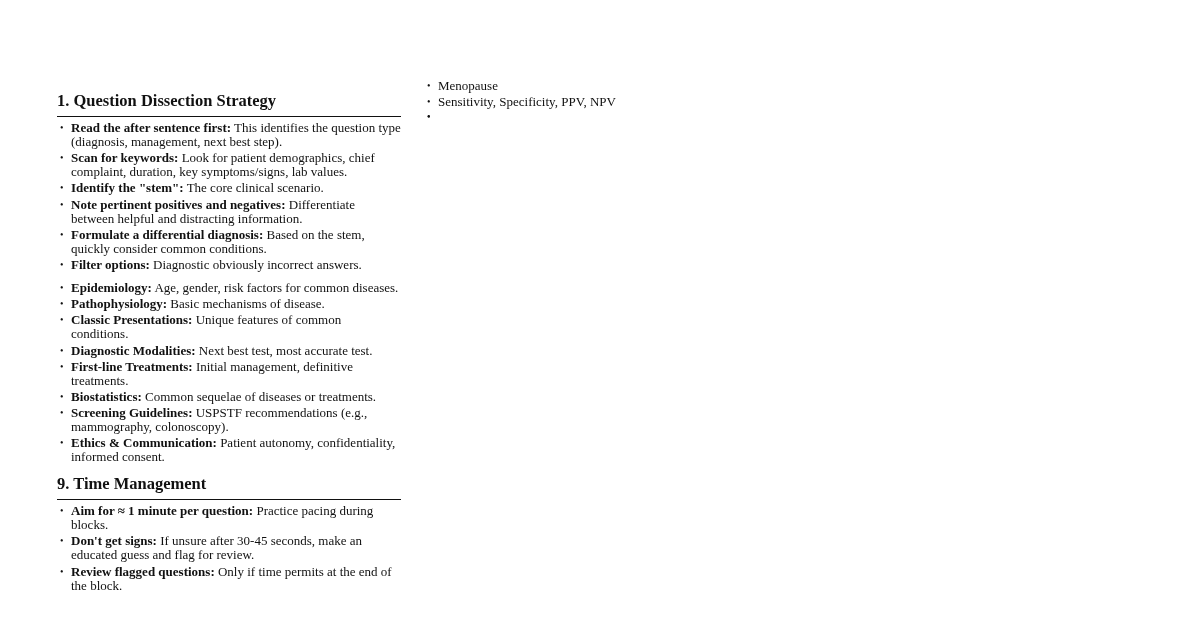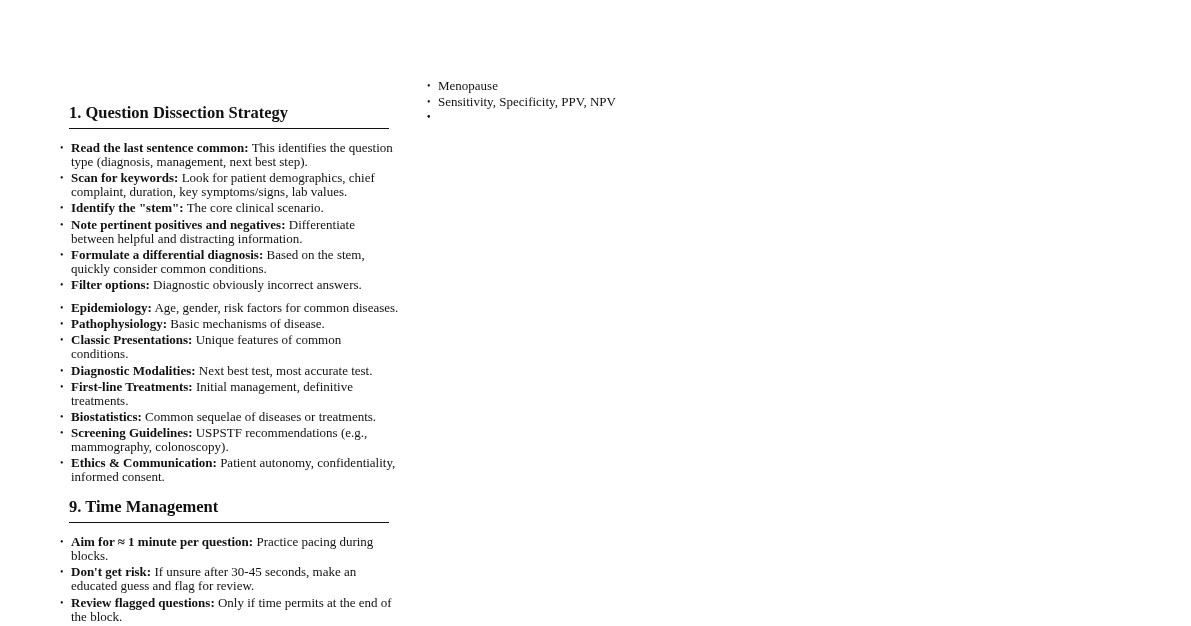--- a/index.html
+++ b/index.html
@@ -23,21 +23,21 @@
     }
     .col-right {
       position: absolute;
       left: 424px;
       top: 79px;
       width: 330px;
     }
     .section-title {
       font-size: 16.5px;
       font-weight: bold;
-      margin: 12px;
+      margin: 0;
       padding: 0 0 4px 0;
       line-height: 22px;
       border-bottom: 1.6px solid #111111;
     }
     .section { margin-bottom: 9px; }
     ul.bullets {
       list-style: none;
       margin: 4px 0 0 0;
       padding: 0;
     }
@@ -66,21 +66,21 @@
     .col-right ul.bullets li { margin-bottom: 1.6px; }
   </style>
 </head>
 <body>
 
 <div class="col-left">
 
   <div class="section">
     <h2 class="section-title">1. Question Dissection Strategy</h2>
     <ul class="bullets">
-      <li><span class="dot">•</span><b>Read the last sentence common:</b><span> This identifies the question type (diagnosis, management, next best step).</span></li>
+      <li><span class="dot">•</span><b>Read the after sentence first:</b><span> This identifies the question type (diagnosis, management, next best step).</span></li>
       <li><span class="dot">•</span><b>Scan for keywords:</b><span> Look for patient demographics, chief complaint, duration, key symptoms/signs, lab values.</span></li>
       <li><span class="dot">•</span><b>Identify the "stem":</b><span> The core clinical scenario.</span></li>
       <li><span class="dot">•</span><b>Note pertinent positives and negatives:</b><span> Differentiate between helpful and distracting information.</span></li>
       <li><span class="dot">•</span><b>Formulate a differential diagnosis:</b><span> Based on the stem, quickly consider common conditions.</span></li>
       <li><span class="dot">•</span><b>Filter options:</b><span> Diagnostic obviously incorrect answers.</span></li>
     </ul>
   </div>
 
   <div class="section">
     <ul class="bullets">
@@ -92,21 +92,21 @@
       <li><span class="dot">•</span><b>Biostatistics:</b><span> Common sequelae of diseases or treatments.</span></li>
       <li><span class="dot">•</span><b>Screening Guidelines:</b><span> USPSTF recommendations (e.g., mammography, colonoscopy).</span></li>
       <li><span class="dot">•</span><b>Ethics &amp; Communication:</b><span> Patient autonomy, confidentiality, informed consent.</span></li>
     </ul>
   </div>
 
   <div class="section">
     <h2 class="section-title">9. Time Management</h2>
     <ul class="bullets">
       <li><span class="dot">•</span><b>Aim for ≈ 1 minute per question:</b><span> Practice pacing during blocks.</span></li>
-      <li><span class="dot">•</span><b>Don't get risk:</b><span> If unsure after 30-45 seconds, make an educated guess and flag for review.</span></li>
+      <li><span class="dot">•</span><b>Don't get signs:</b><span> If unsure after 30-45 seconds, make an educated guess and flag for review.</span></li>
       <li><span class="dot">•</span><b>Review flagged questions:</b><span> Only if time permits at the end of the block.</span></li>
     </ul>
   </div>
 
 </div>
 
 <div class="col-right">
   <ul class="bullets">
     <li><span class="dot">•</span><span>Menopause</span></li>
   </ul>

